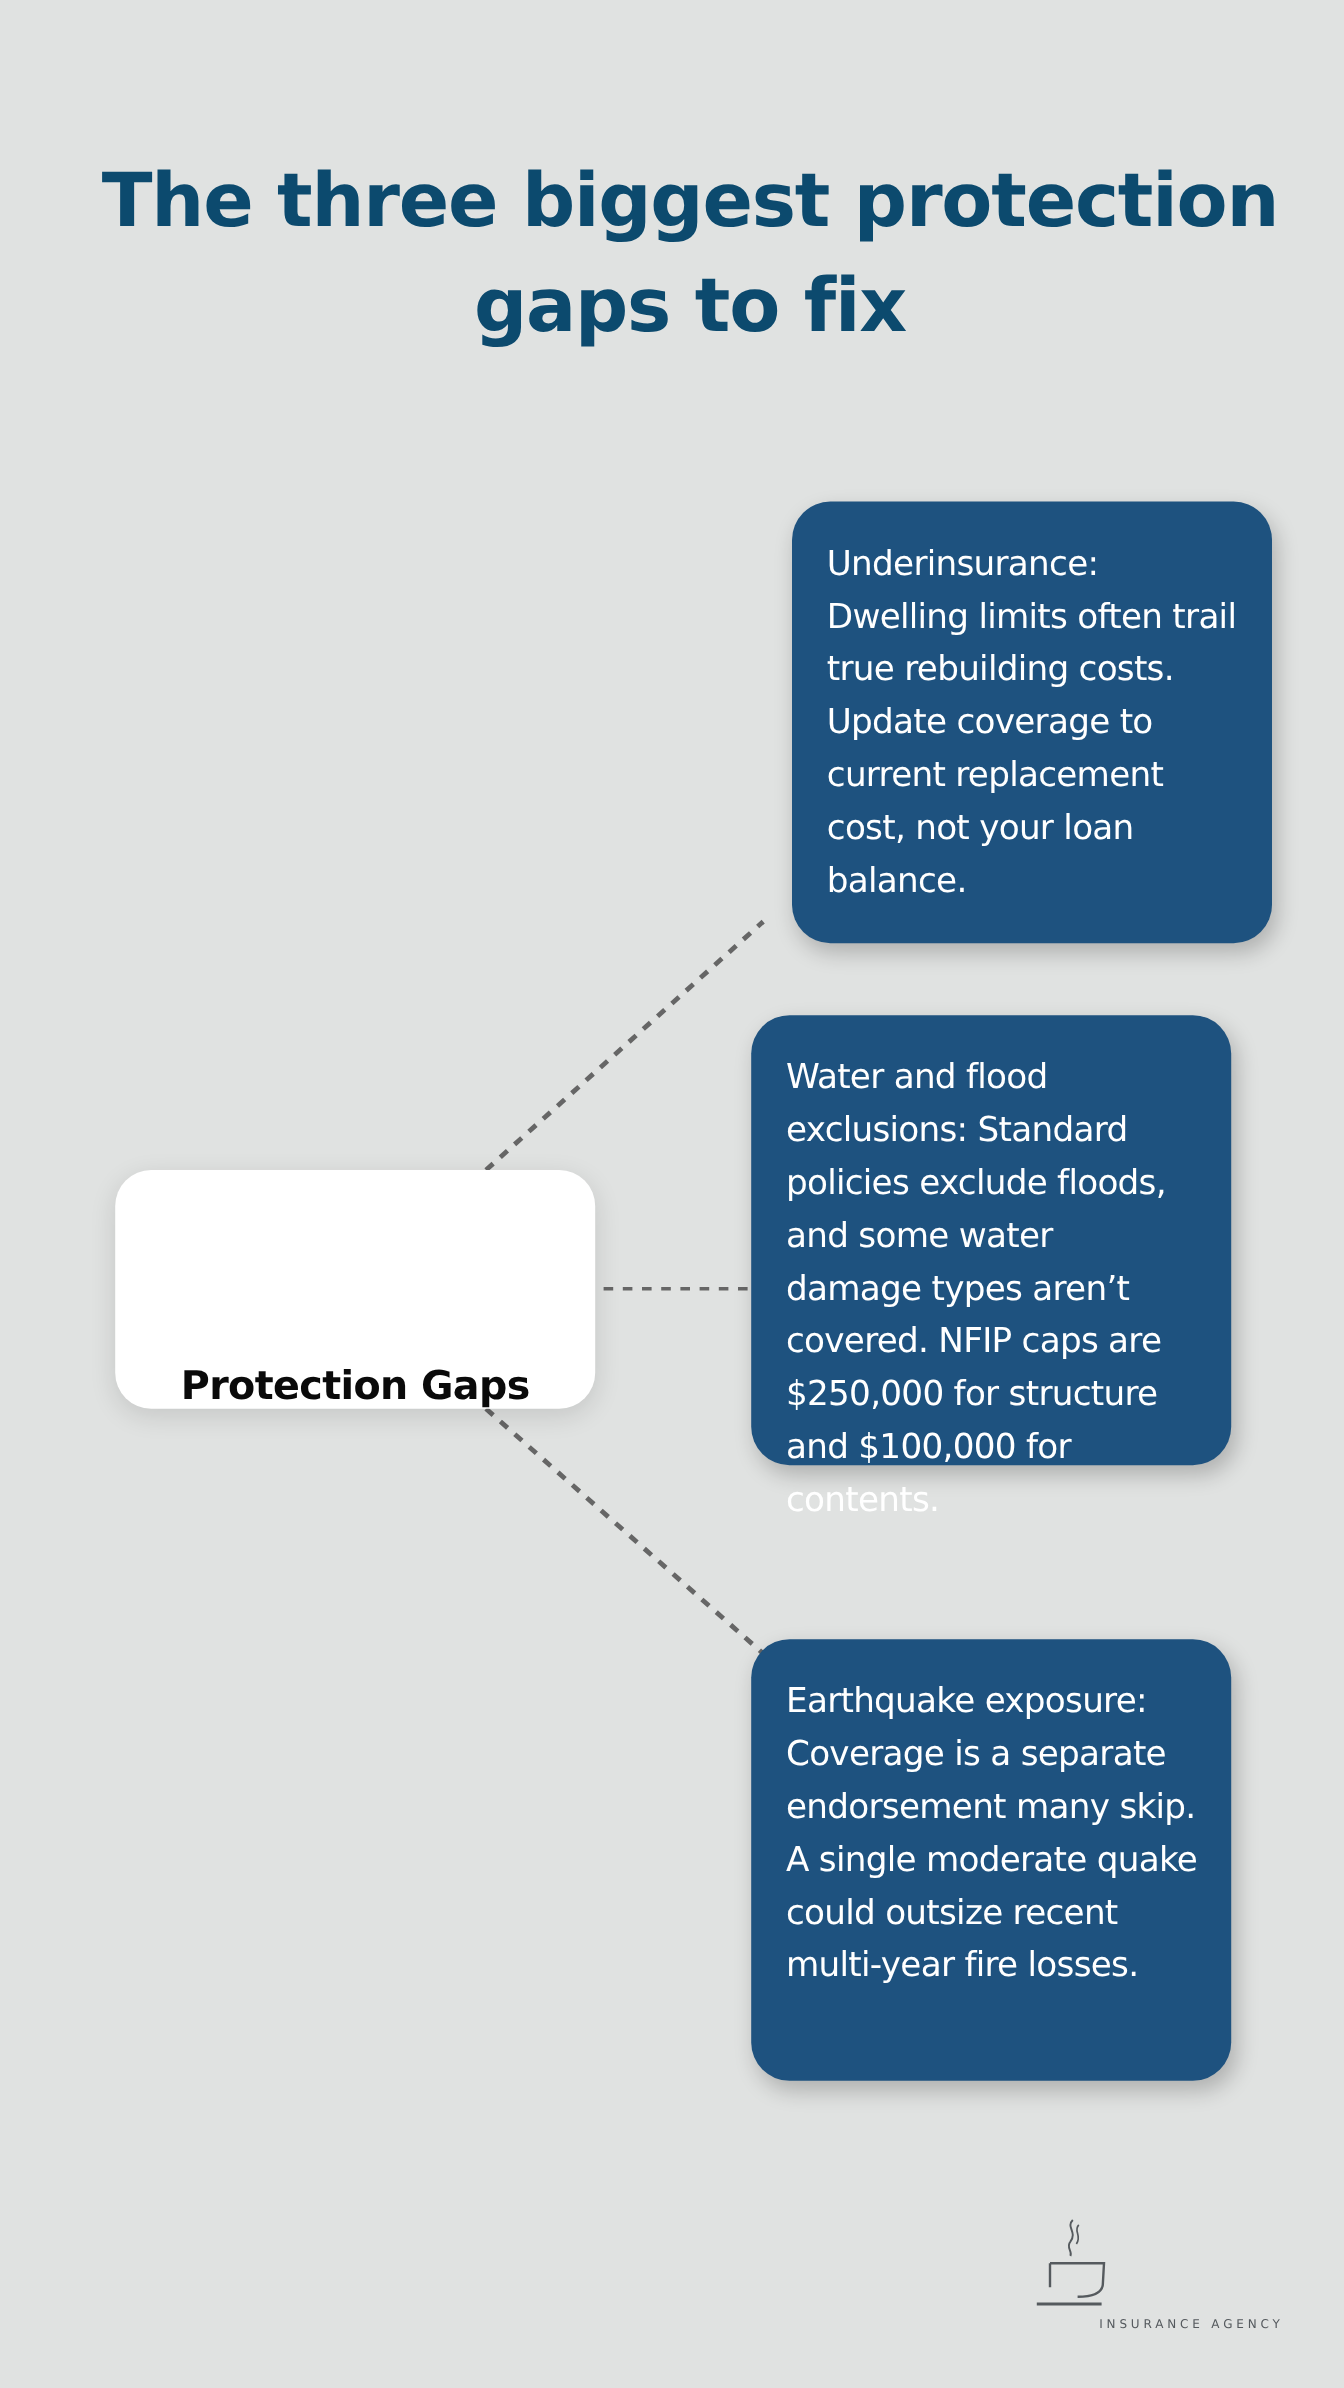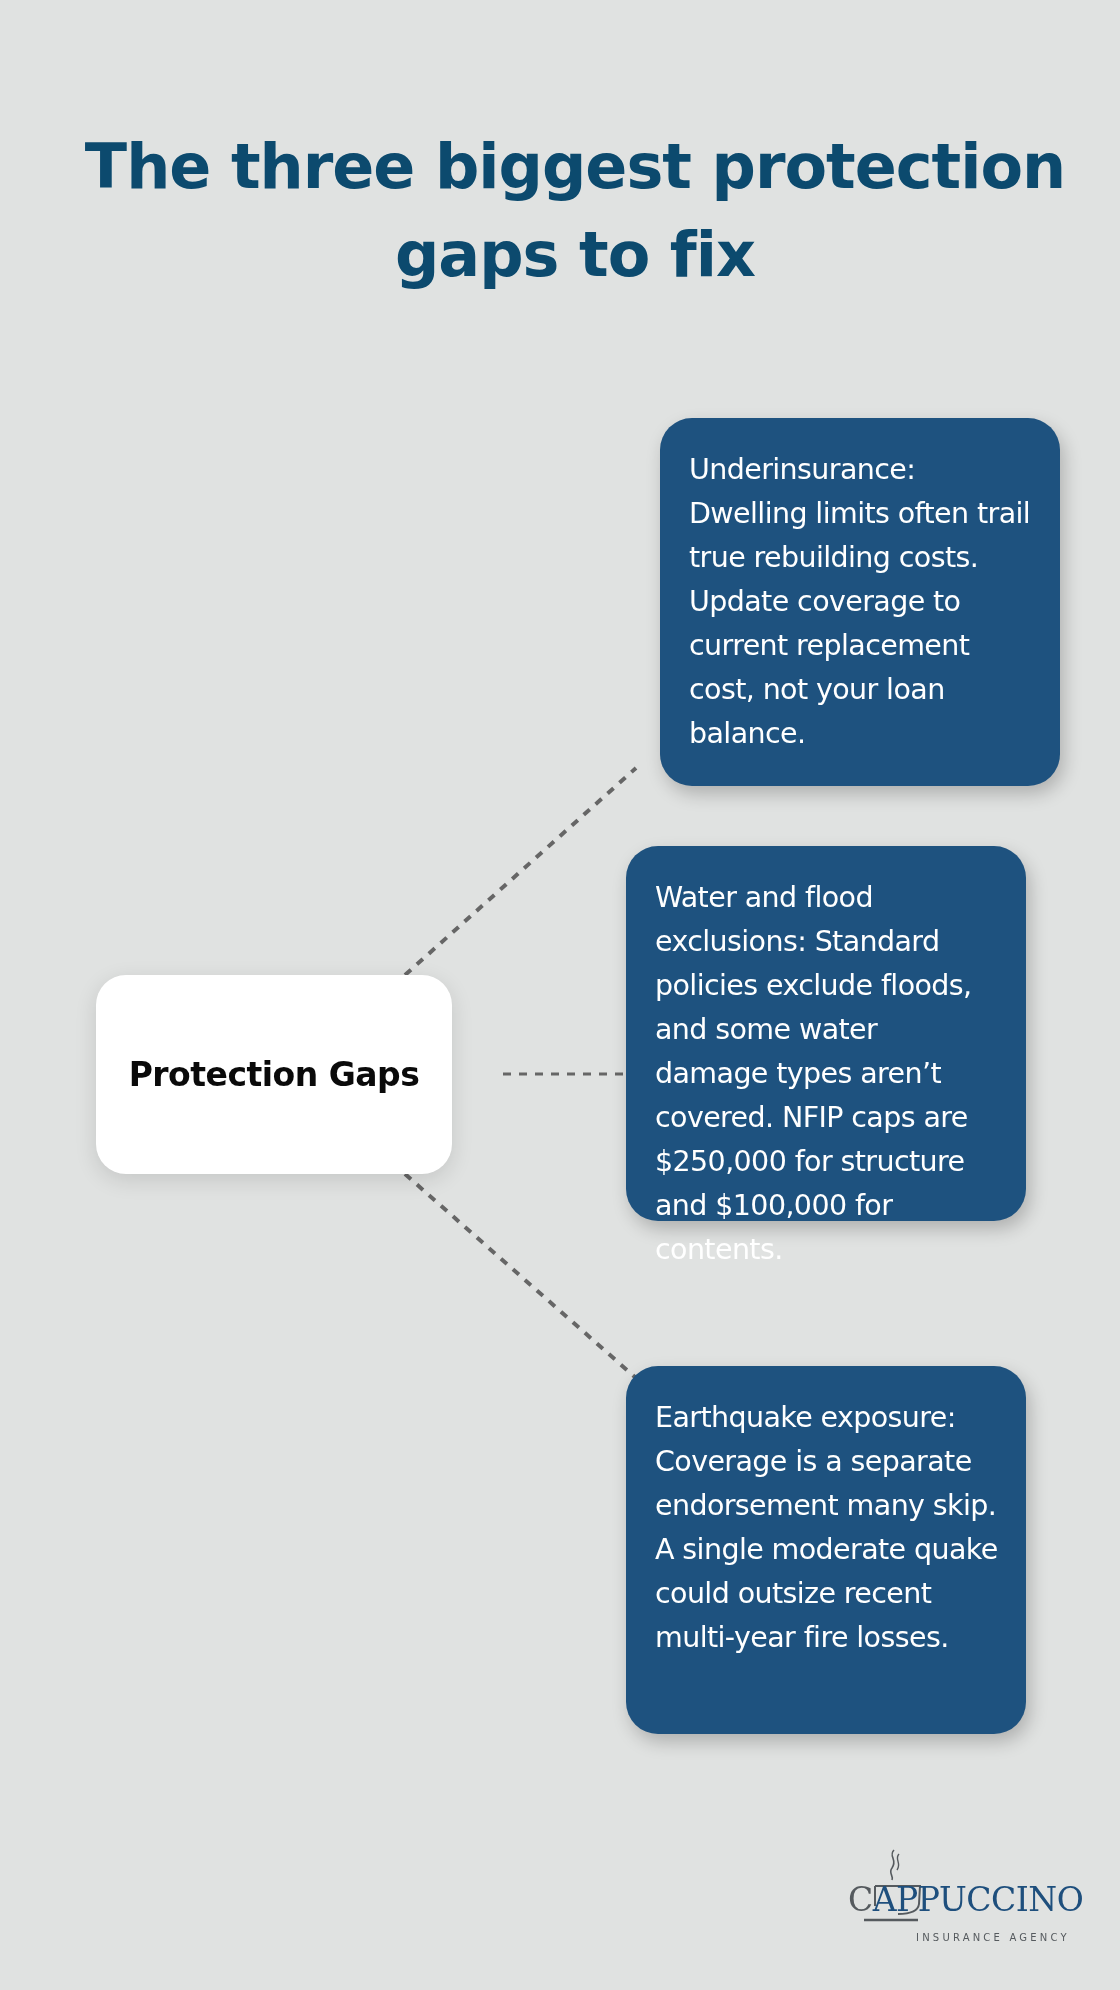--- a/index.html
+++ b/index.html
@@ -16,25 +16,25 @@
     text-align: center;
     font-size: 62px; font-weight: bold;
     line-height: 88px;
     color: #0c4a6e;
     letter-spacing: -1px;
     margin: 15px;
   }
   .connectors { position: absolute; left: 0; top: 0; }
   .center-node {
     position: absolute;
-    left: 96px; top: 975px; width: 356px; height: 199px;
+    left: 96px; top: 975px; width: 400px; height: 199px;
     background: #ffffff;
     border-radius: 30px;
     box-shadow: 0 6px 22px rgba(0,0,0,0.12);
-    display: flex; align-items: center; justify-content: center;
+    display: flex; align-items: flex-end; justify-content: center;
   }
   .center-label {
     font-size: 33px; font-weight: bold; color: #0a0a0a;
     letter-spacing: -0.5px;
   }
   .card {
     position: absolute;
     left: 626px; width: 400px;
     background: #1e527f;
     border-radius: 32px;
@@ -94,15 +94,14 @@
   <p class="card-text">Earthquake exposure: Coverage is a separate endorsement many skip. A single moderate quake could outsize recent multi-year fire losses.</p>
 </div>
 
 <div class="logo">
   <svg width="90" height="80" style="position:absolute;left:0;top:0;">
     <path d="M46 2 C 40 8, 50 12, 44 20 C 40 25, 46 28, 44 32" stroke="#555a5e" stroke-width="1.6" fill="none"></path>
     <path d="M51 6 C 46 11, 54 15, 49 22" stroke="#555a5e" stroke-width="1.4" fill="none"></path>
     <path d="M27 38 L 27 58 M27 38 L 72 38 L 71 56 C 70 64, 60 66, 50 66" stroke="#555a5e" stroke-width="2" fill="none"></path>
     <line x1="16" y1="72" x2="70" y2="72" stroke="#555a5e" stroke-width="2.4"></line>
   </svg>
-  <div class="logo-word"><span class="c">C</span><span>APPUCCINO</span></div>
   <div class="logo-sub">INSURANCE AGENCY</div>
 </div>
 
 </body></html>

